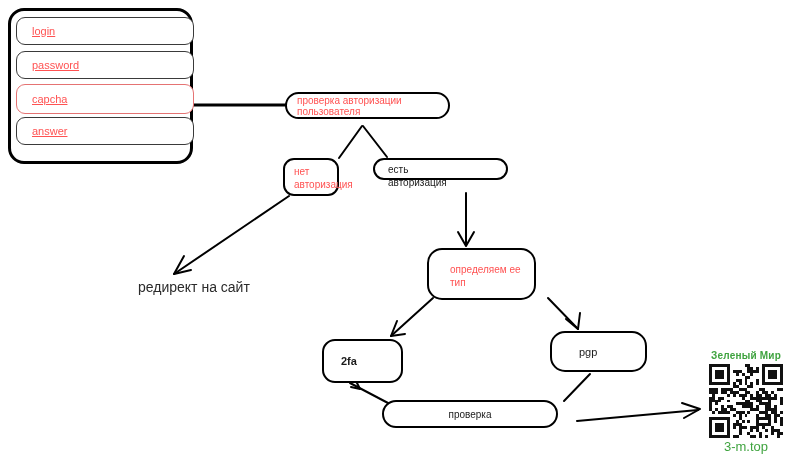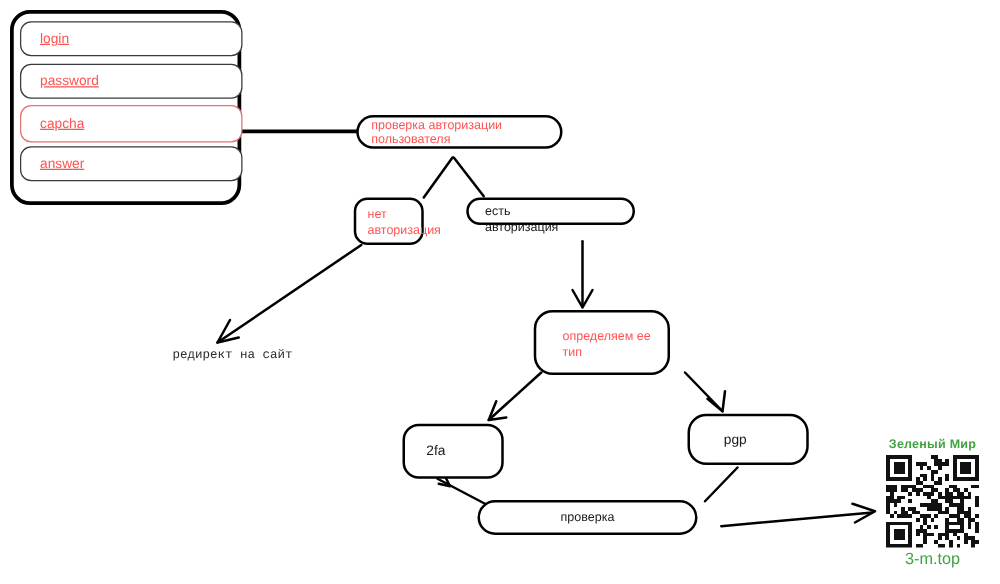--- a/index.html
+++ b/index.html
@@ -35,27 +35,27 @@
 
   .n-authcheck{left:285px;top:92px;width:165px;height:27px;border-radius:16px;
     display:flex;align-items:center;padding-left:10px;font-size:10px;}
   .n-noauth{left:283px;top:158px;width:56px;height:38px;border-radius:11px;
     padding:5px 0 0 9px;font-size:10px;line-height:13px;}
   .n-hasauth{left:373px;top:158px;width:135px;height:22px;border-radius:15px;
     padding:3px 0 0 13px;font-size:10px;line-height:13px;}
   .n-determine{left:427px;top:248px;width:109px;height:52px;border-radius:15px;
     padding:13px 0 0 21px;font-size:10px;line-height:13px;}
   .n-2fa{left:322px;top:339px;width:81px;height:44px;border-radius:13px;
-    display:flex;align-items:center;padding-left:17px;font-size:11px;}
+    display:flex;align-items:center;padding-left:17px;font-size:11px;font-weight:bold;}
   .n-pgp{left:550px;top:331px;width:97px;height:41px;border-radius:15px;
     display:flex;align-items:center;padding-left:27px;font-size:11px;}
   .n-check{left:382px;top:400px;width:176px;height:28px;border-radius:14px;
     display:flex;align-items:center;justify-content:center;font-size:10px;}
 
-  .lbl-redirect{position:absolute;left:138px;top:279px;font-size:10px;color:#2b2b2b;font-family:Liberation Mono, monospace;}
+  .lbl-redirect{position:absolute;left:138px;top:279px;font-size:14px;color:#2b2b2b;}
 
   .qr-wrap{position:absolute;left:694px;top:350px;width:104px;text-align:center;}
   .qr-title{font-size:10px;font-weight:bold;color:var(--green,#3fa33f);letter-spacing:0.2px;}
   .qr-svg{display:block;margin:3px auto 1px auto;width:80px;height:74px;background:#fff;}
   .qr-caption{font-size:13px;color:var(--green,#3fa33f);}
 </style>
 </head>
 <body>
 
 <div id="stage">

